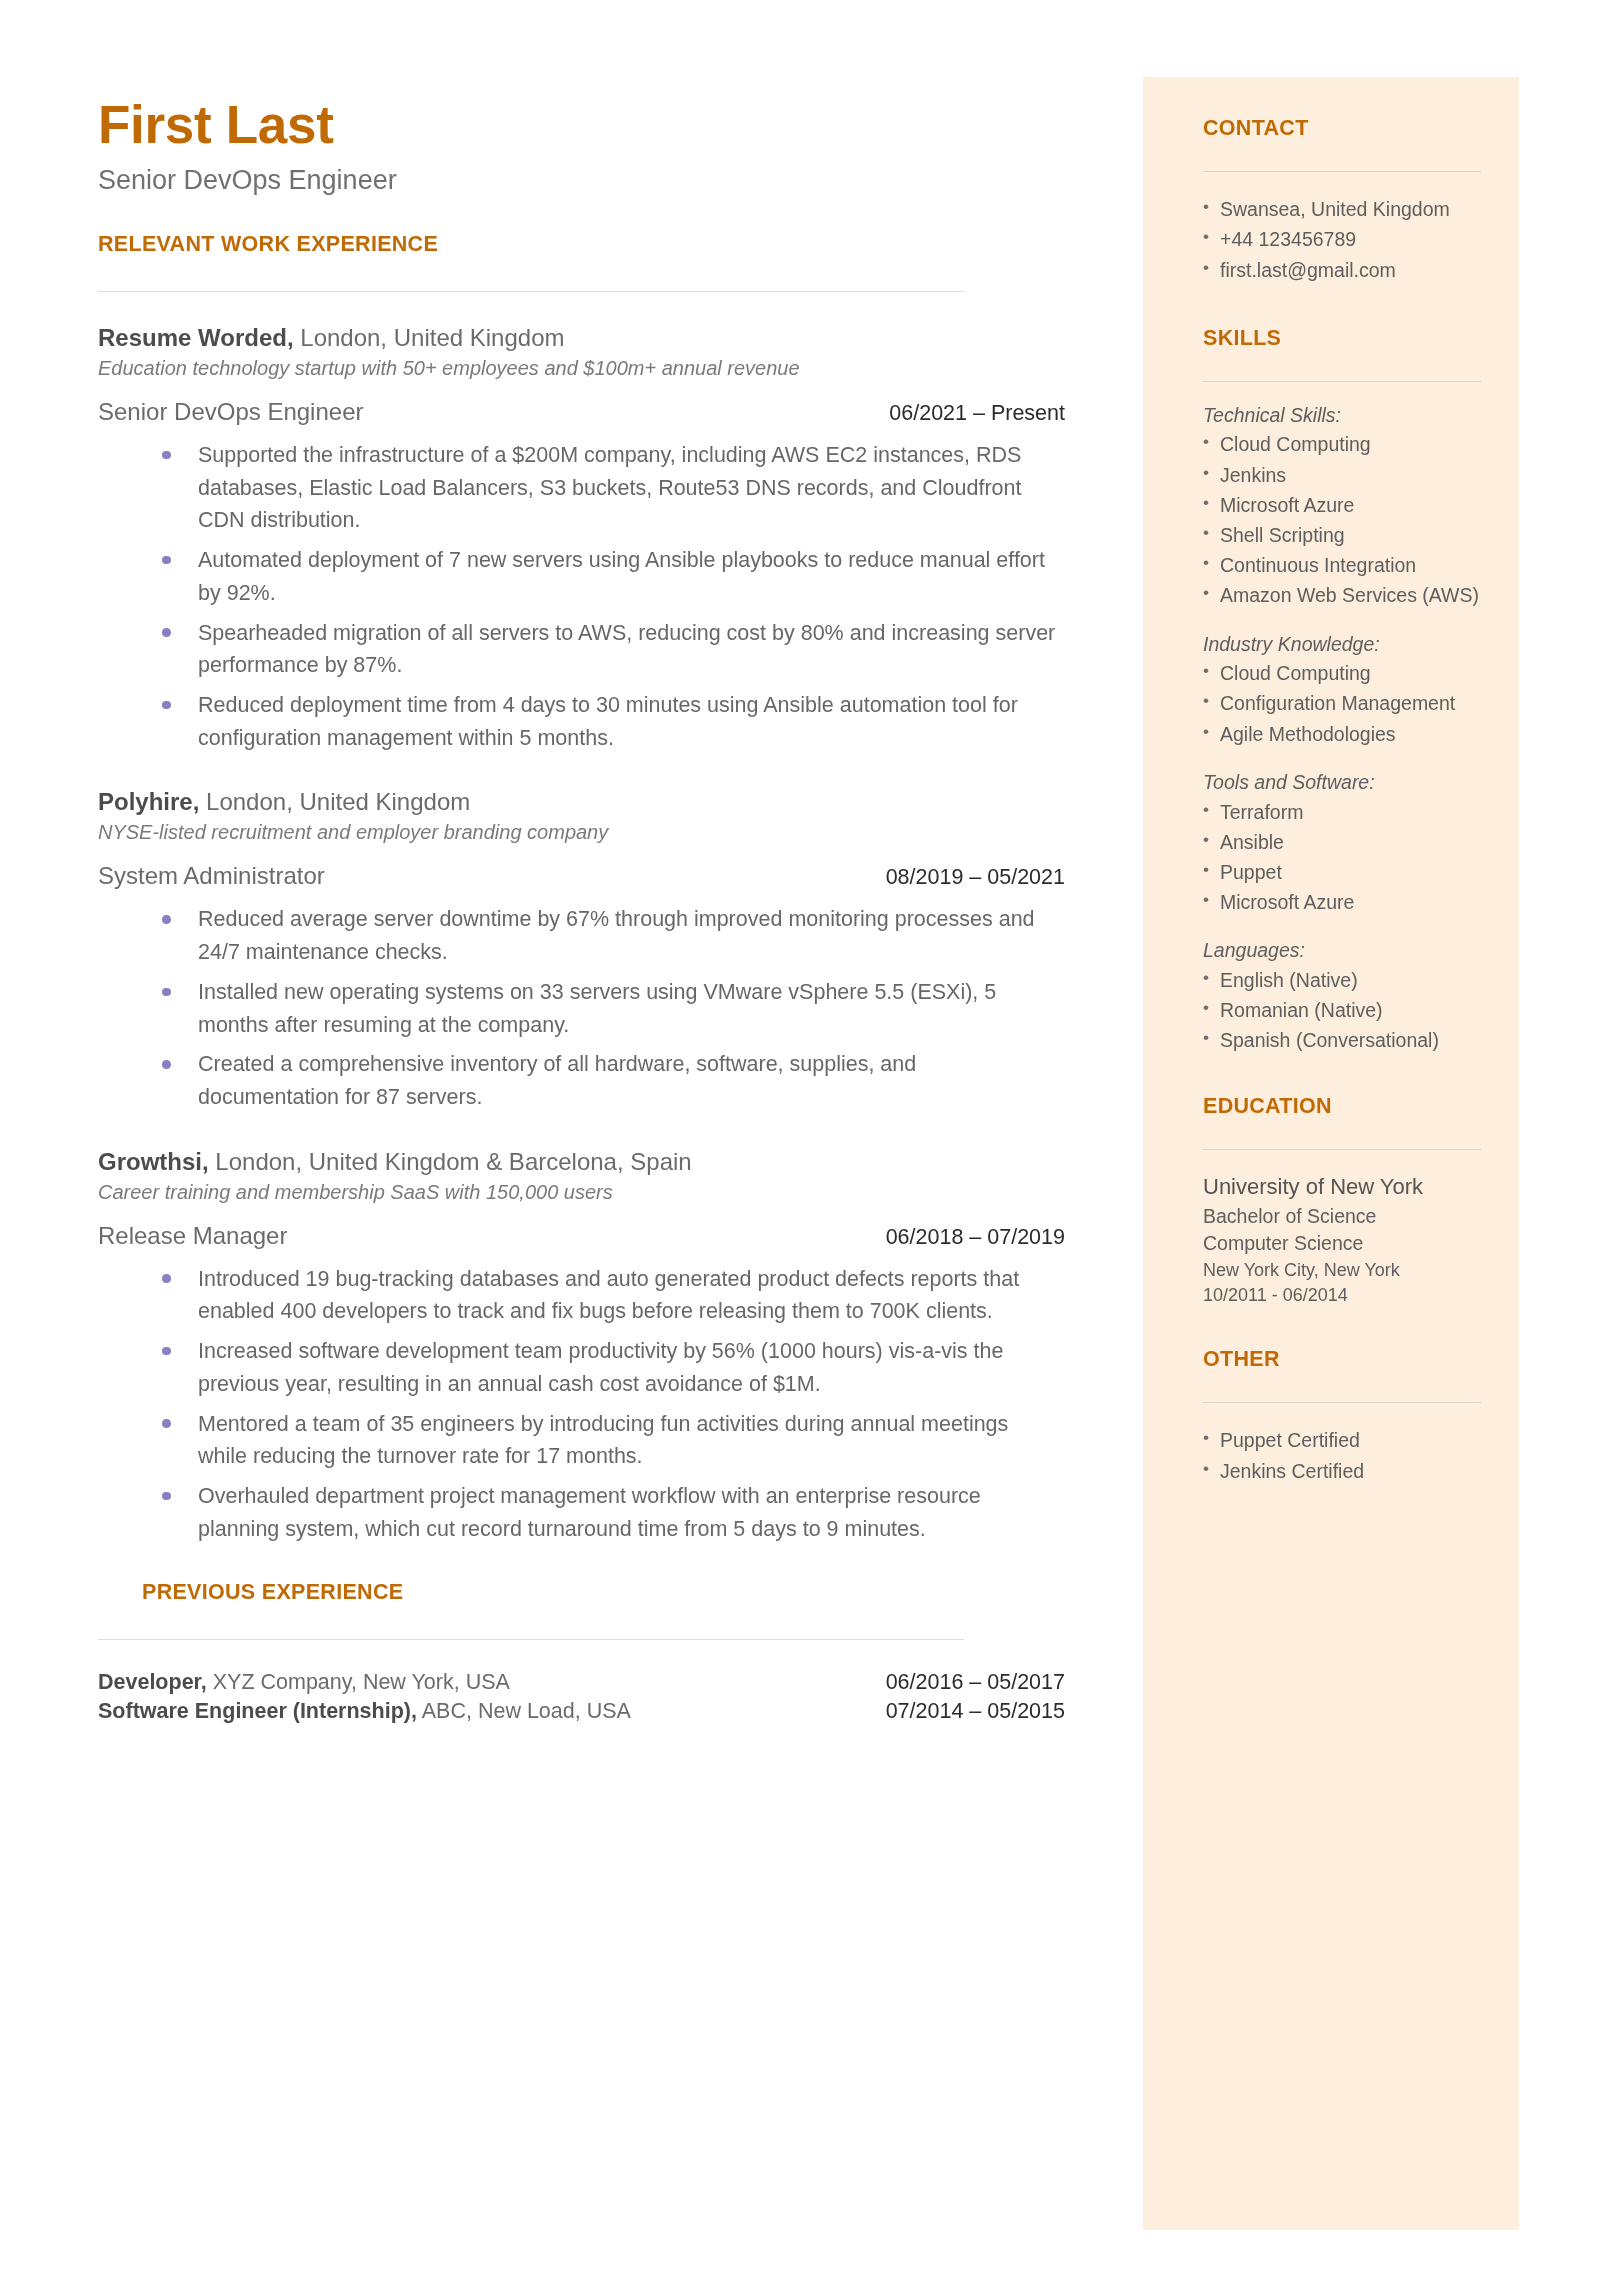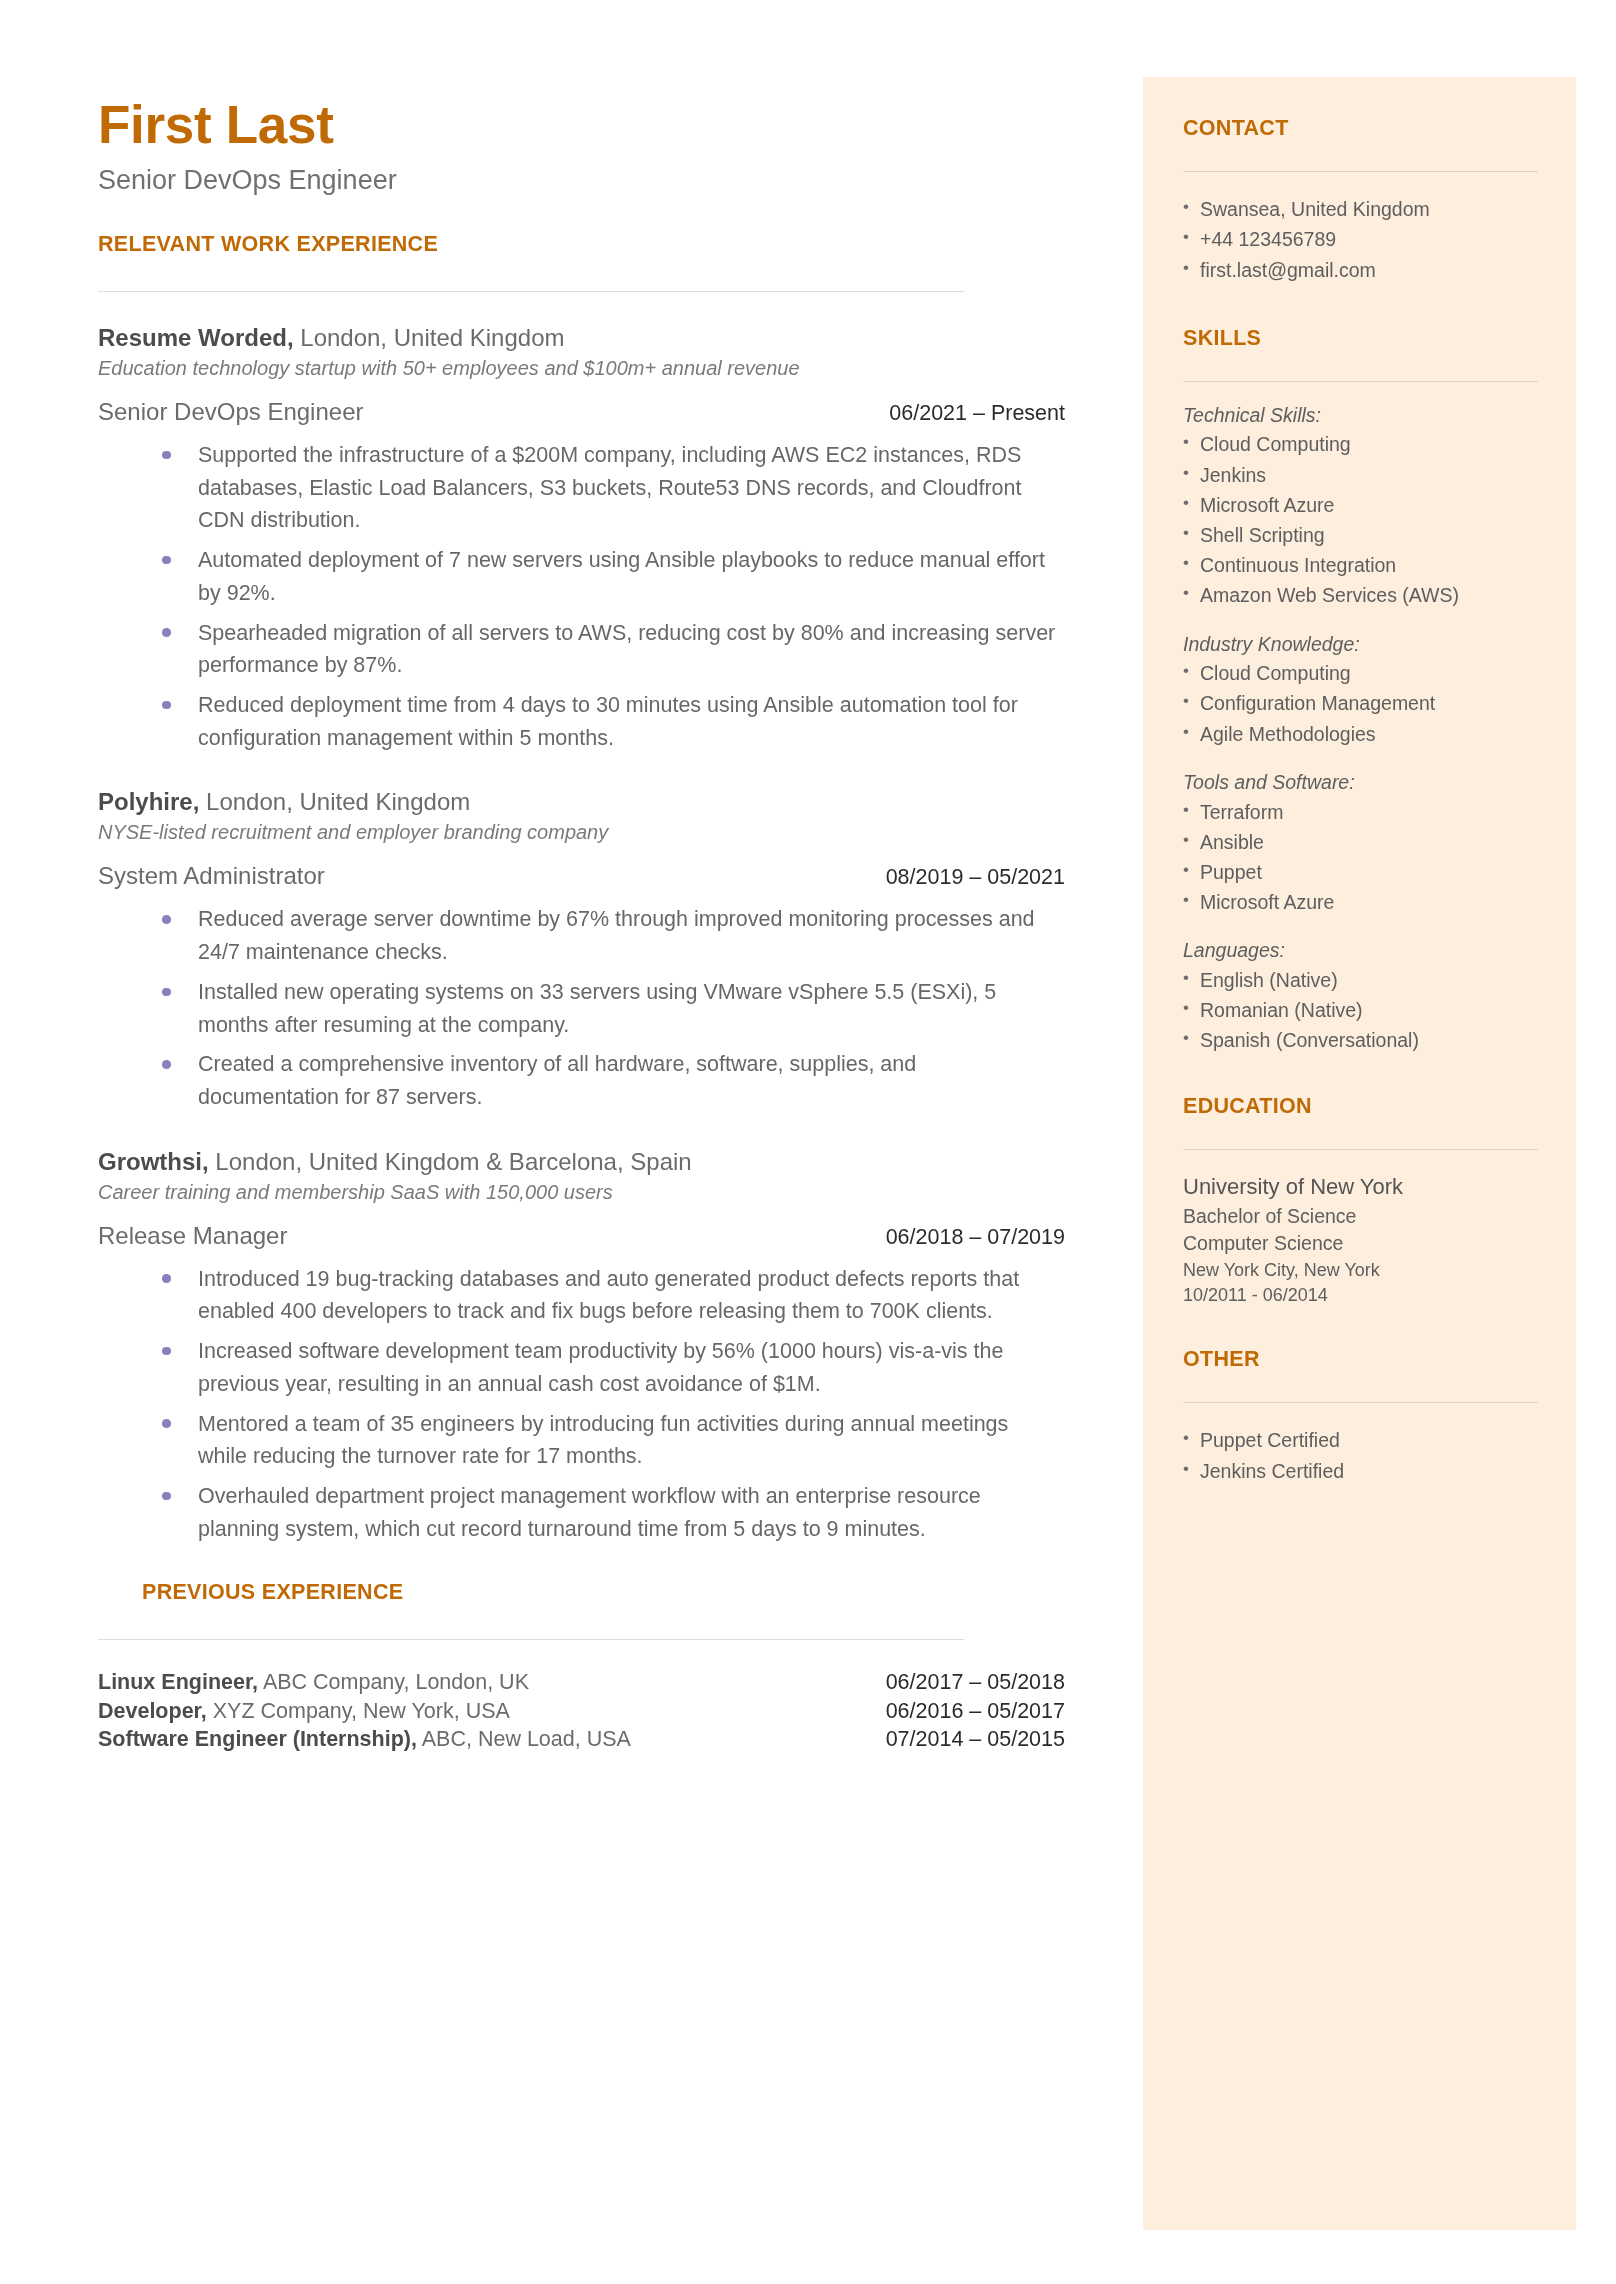--- a/index.html
+++ b/index.html
@@ -16,25 +16,25 @@
     height: 2284px;
     background: #ffffff;
     overflow: hidden;
   }
 
   
   .sidebar {
     position: absolute;
     left: 1143px;
     top: 77px;
-    width: 433px;
+    width: 376px;
     height: 2153px;
     background: #fdeedd;
     box-sizing: border-box;
-    padding: 39px 38px 0 40px;
+    padding: 39px 38px 0 60px;
   }
   .side-head {
     color: #c06a06;
     font-size: 21.5px;
     font-weight: bold;
     letter-spacing: 0.3px;
     margin: 0 0 30px 0;
     text-transform: uppercase;
   }
   .side-rule {
@@ -241,24 +241,20 @@
             <li>Overhauled department project management workflow with an enterprise resource planning system, which cut record turnaround time from 5 days to 9 minutes.</li>
           </ul>
         </div>
       </div>
 
     <div class="main-head prev-head">PREVIOUS EXPERIENCE</div>
     <div class="main-rule prev-rule"></div>
 
     <div id="prev-container">
         <div class="prev-row">
-          <div><b>Linux Engineer,</b><span> ABC Company, London, UK</span></div>
-          <div class="prev-date">06/2017 – 05/2018</div>
-        </div>
-        <div class="prev-row">
           <div><b>Developer,</b><span> XYZ Company, New York, USA</span></div>
           <div class="prev-date">06/2016 – 05/2017</div>
         </div>
         <div class="prev-row">
           <div><b>Software Engineer (Internship),</b><span> ABC, New Load, USA</span></div>
           <div class="prev-date">07/2014 – 05/2015</div>
         </div>
       </div>
 
   </div>

